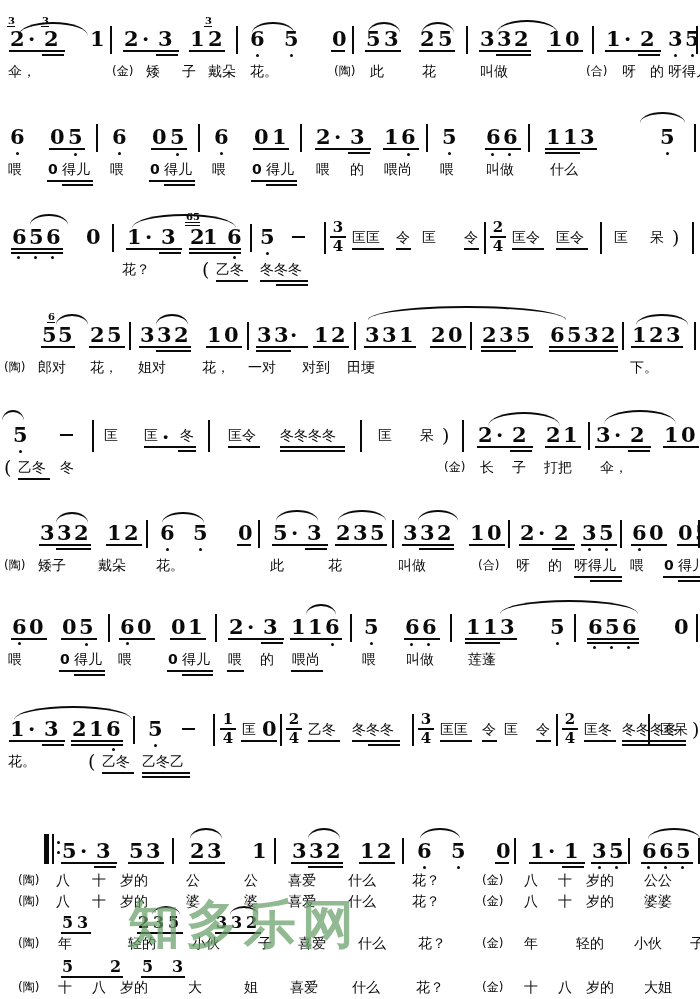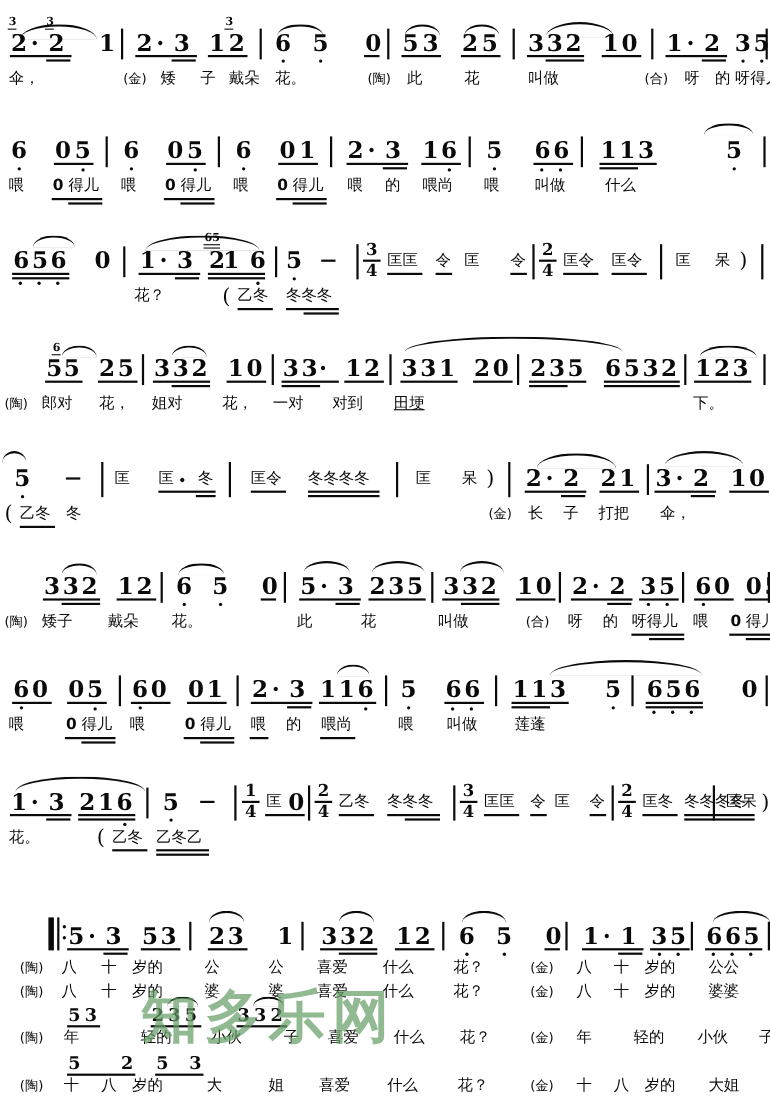--- a/index.html
+++ b/index.html
@@ -492,21 +492,21 @@
       <span class="bar" style="left:694px;top:12px;height:28px;"></span>
     </div>
     <div class="lyricrow">
       <span class="ly small" style="left:4px;top:5px;">(陶)</span>
       <span class="ly" style="left:38px;top:4px;">郎对</span>
       <span class="ly" style="left:90px;top:4px;">花，</span>
       <span class="ly" style="left:138px;top:4px;">姐对</span>
       <span class="ly" style="left:202px;top:4px;">花，</span>
       <span class="ly" style="left:248px;top:4px;">一对</span>
       <span class="ly" style="left:302px;top:4px;">对到</span>
-      <span class="ly" style="left:358px;top:4px;text-decoration:underline;">田埂</span>
+      <span class="ly" style="left:347px;top:4px;">田埂</span>
       <span class="ly" style="left:630px;top:4px;">下。</span>
     </div>
   </div>
 
   <div class="system" style="top:410px;">
     <div class="noterow">
       <span class="slur" style="left:2px;top:0px;width:22px;"></span>
       <span class="g num" style="left:13px;top:14px;">5</span>
       <span class="odot" style="left:19px;top:40px;"></span>
       <span class="dash" style="left:60px;top:24px;"></span>

